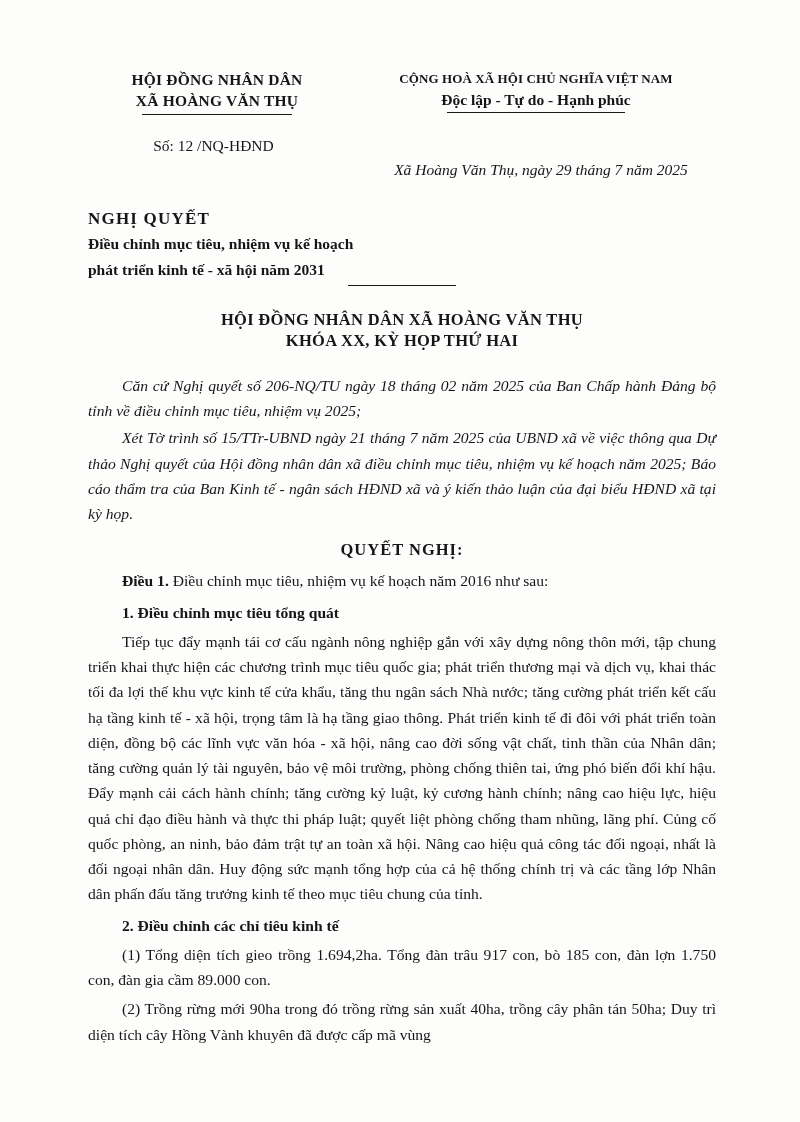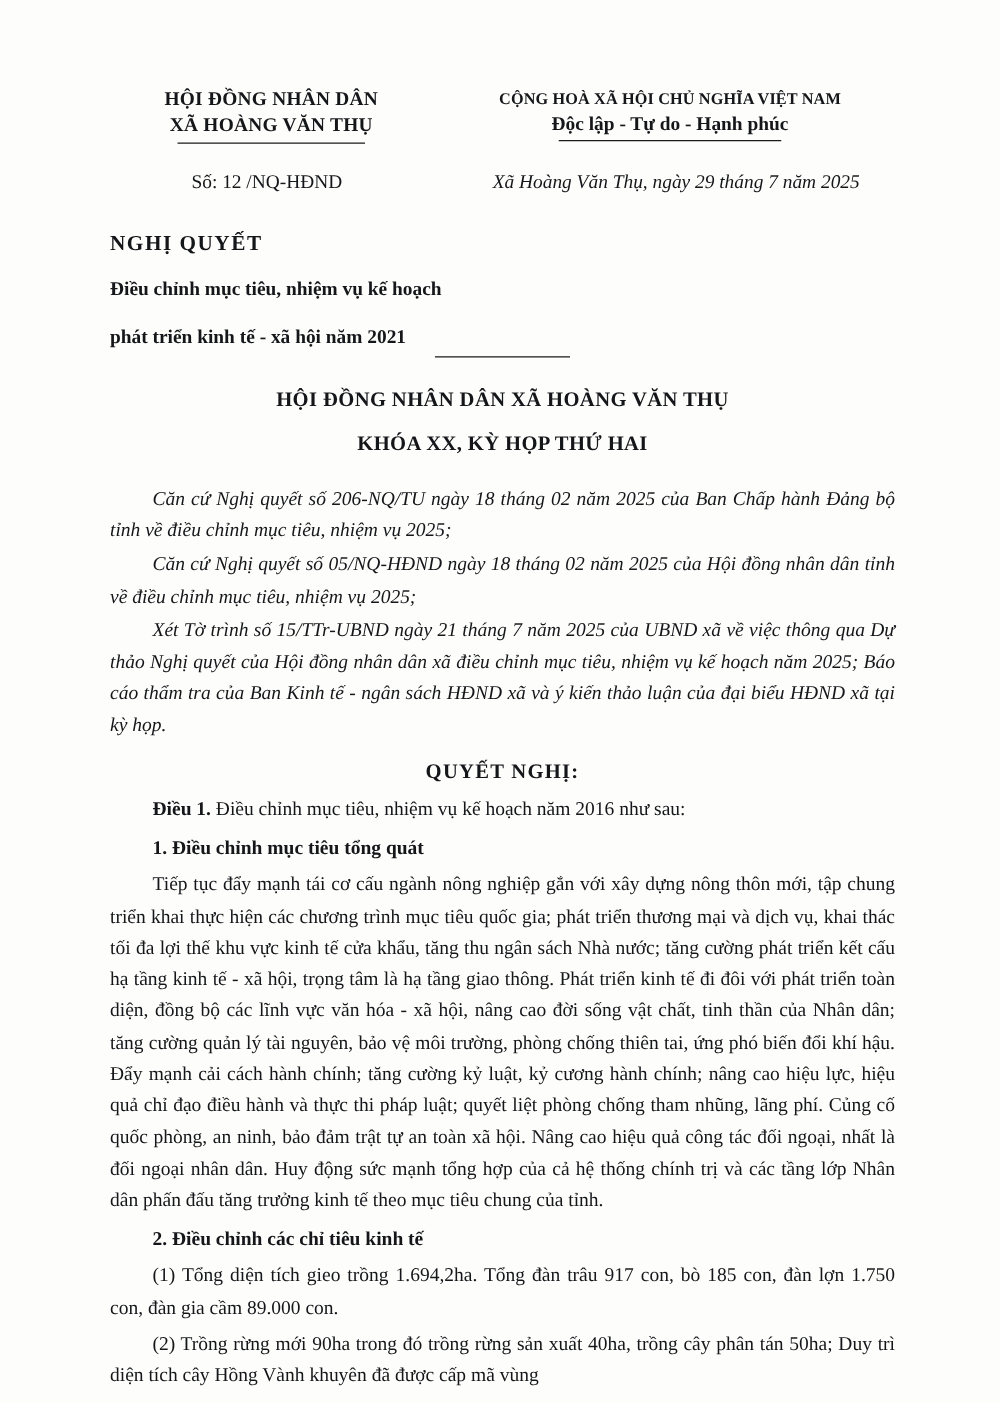--- a/index.html
+++ b/index.html
@@ -83,37 +83,38 @@
   .numline {
     width: 258px;
     text-align: center;
     font-size: 15.5px;
   }
   .dateline {
     width: 360px;
     text-align: center;
     font-style: italic;
     font-size: 15.5px;
+    margin-top: 24px;
   }
 
   
   .titleblock {
     text-align: left;
     margin-top: 30px;
   }
   .doc-type {
     font-weight: bold;
     font-size: 17px;
     letter-spacing: 1.2px;
   }
   .doc-subject {
     font-weight: bold;
     font-size: 15.5px;
     line-height: 1.45;
-    margin-top: 16px;
+    margin-top: 4px;
   }
   .rule-center {
     width: 108px;
     height: 1px;
     background: #1a1a1a;
     margin: 3px auto 0;
   }
 
   .council {
     text-align: center;
@@ -121,21 +122,21 @@
   }
   .council-line1 {
     font-weight: bold;
     font-size: 16.5px;
     letter-spacing: 0.3px;
   }
   .council-line2 {
     font-weight: bold;
     font-size: 16.5px;
     letter-spacing: 0.3px;
-    margin-top: 15px;
+    margin-top: 1px;
   }
 
   
   .bases {
     margin-top: 22px;
   }
   .basis {
     font-style: italic;
     font-size: 15.6px;
     line-height: 1.62;
@@ -195,32 +196,31 @@
       </div>
 
       <div class="subhead">
         <div class="numline">Số: 12 /NQ-HĐND</div>
         <div class="dateline">Xã Hoàng Văn Thụ, ngày 29 tháng 7 năm 2025</div>
       </div>
 
       <div class="titleblock">
         <div class="doc-type">NGHỊ QUYẾT</div>
         <div class="doc-subject">Điều chỉnh mục tiêu, nhiệm vụ kế hoạch</div>
-        <div class="doc-subject">phát triển kinh tế - xã hội năm 2021</div>
+        <div class="doc-subject">phát triển kinh tế - xã hội năm 2031</div>
         <div class="rule-center"></div>
       </div>
 
       <div class="council">
         <div class="council-line1">HỘI ĐỒNG NHÂN DÂN XÃ HOÀNG VĂN THỤ</div>
         <div class="council-line2">KHÓA XX, KỲ HỌP THỨ HAI</div>
       </div>
 
       <div class="bases">
         <div class="basis">Căn cứ Nghị quyết số 206-NQ/TU ngày 18 tháng 02 năm 2025 của Ban Chấp hành Đảng bộ tỉnh về điều chỉnh mục tiêu, nhiệm vụ 2025;</div>
-        <div class="basis">Căn cứ Nghị quyết số 05/NQ-HĐND ngày 18 tháng 02 năm 2025 của Hội đồng nhân dân tỉnh về điều chỉnh mục tiêu, nhiệm vụ 2025;</div>
         <div class="basis">Xét Tờ trình số 15/TTr-UBND ngày 21 tháng 7 năm 2025 của UBND xã về việc thông qua Dự thảo Nghị quyết của Hội đồng nhân dân xã điều chỉnh mục tiêu, nhiệm vụ kế hoạch năm 2025; Báo cáo thẩm tra của Ban Kinh tế - ngân sách HĐND xã và ý kiến thảo luận của đại biểu HĐND xã tại kỳ họp.</div>
       </div>
 
       <div class="resolve">QUYẾT NGHỊ:</div>
 
       <div class="para">
         <b>Điều 1.</b>
         <span>Điều chỉnh mục tiêu, nhiệm vụ kế hoạch năm 2016 như sau:</span>
       </div>
 

